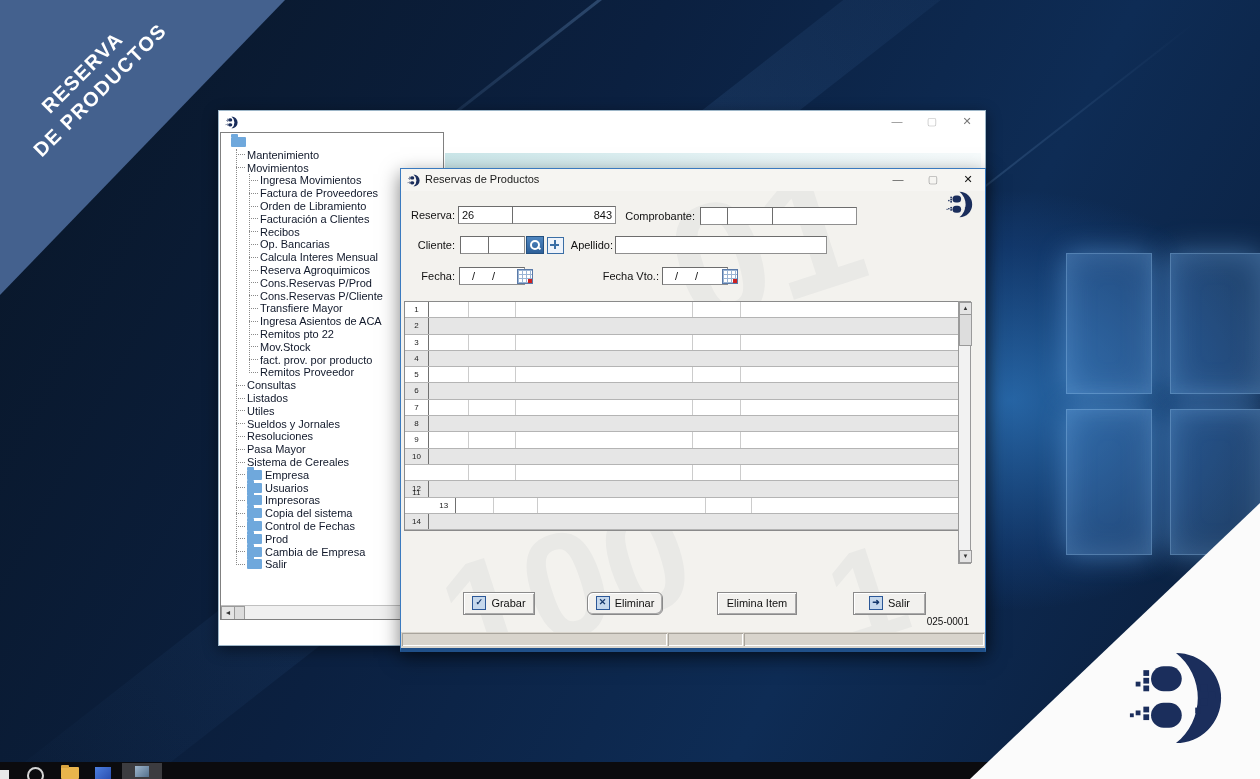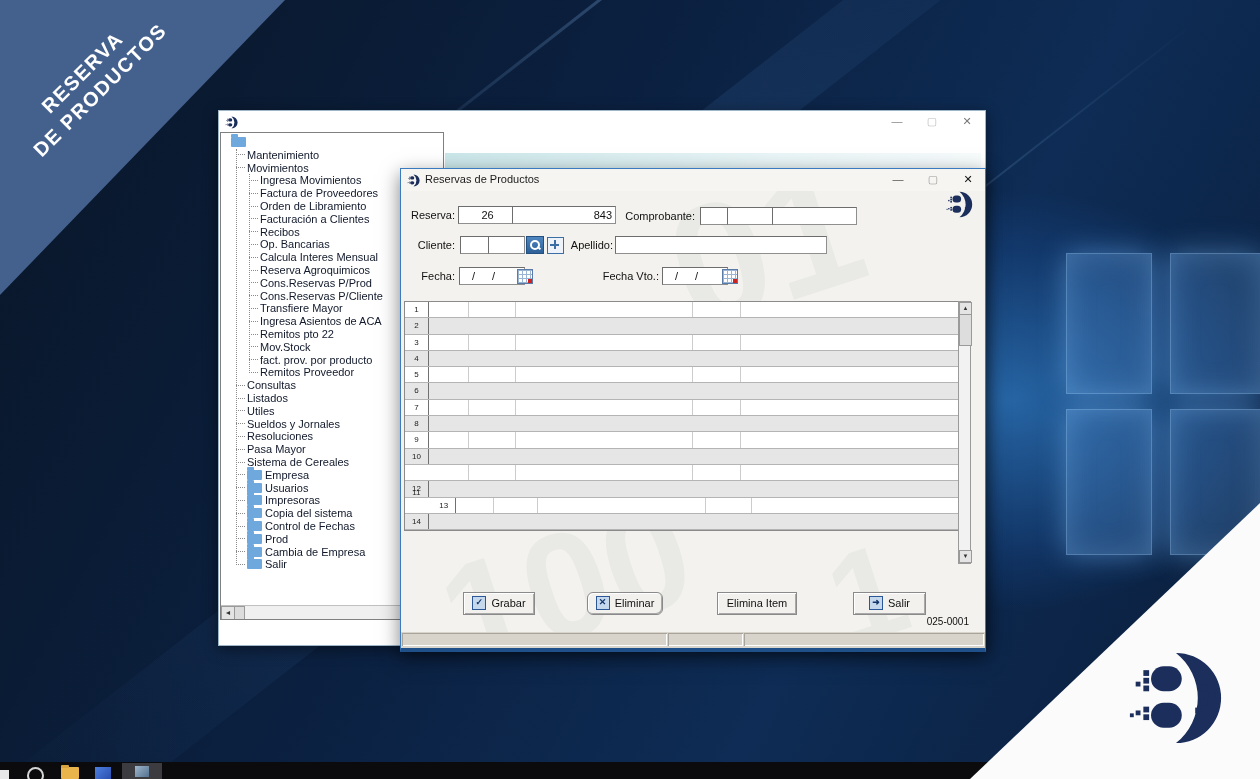--- a/index.html
+++ b/index.html
@@ -260,21 +260,21 @@
             <rect x="16" y="67" width="6" height="6"></rect>
             <rect x="2" y="66" width="4" height="4"></rect>
             <rect x="76" y="36" width="7" height="7"></rect>
             <rect x="84" y="43" width="7" height="7"></rect>
             <rect x="76" y="51" width="7" height="7"></rect>
             <rect x="70" y="60" width="6" height="6"></rect>
           </g>
         </svg></span>
 
     <span class="fld-label" style="left:8px;top:40px;width:46px;">Reserva:</span>
-    <div class="fld-input" style="left:57px;top:37px;width:51px;text-align:center;">26</div>
+    <div class="fld-input" style="left:57px;top:37px;width:51px;text-align:left;">26</div>
     <div class="fld-input" style="left:111px;top:37px;width:96px;text-align:right;">843</div>
     <span class="fld-label" style="left:214px;top:41px;width:80px;">Comprobante:</span>
     <div class="fld-input" style="left:299px;top:38px;width:21px;"></div>
     <div class="fld-input" style="left:326px;top:38px;width:39px;"></div>
     <div class="fld-input" style="left:371px;top:38px;width:77px;"></div>
 
     <span class="fld-label" style="left:10px;top:70px;width:44px;">Cliente:</span>
     <div class="fld-input" style="left:59px;top:67px;width:22px;"></div>
     <div class="fld-input" style="left:87px;top:67px;width:29px;"></div>
     <span class="btn-search" style="left:125px;top:67px;"></span>

